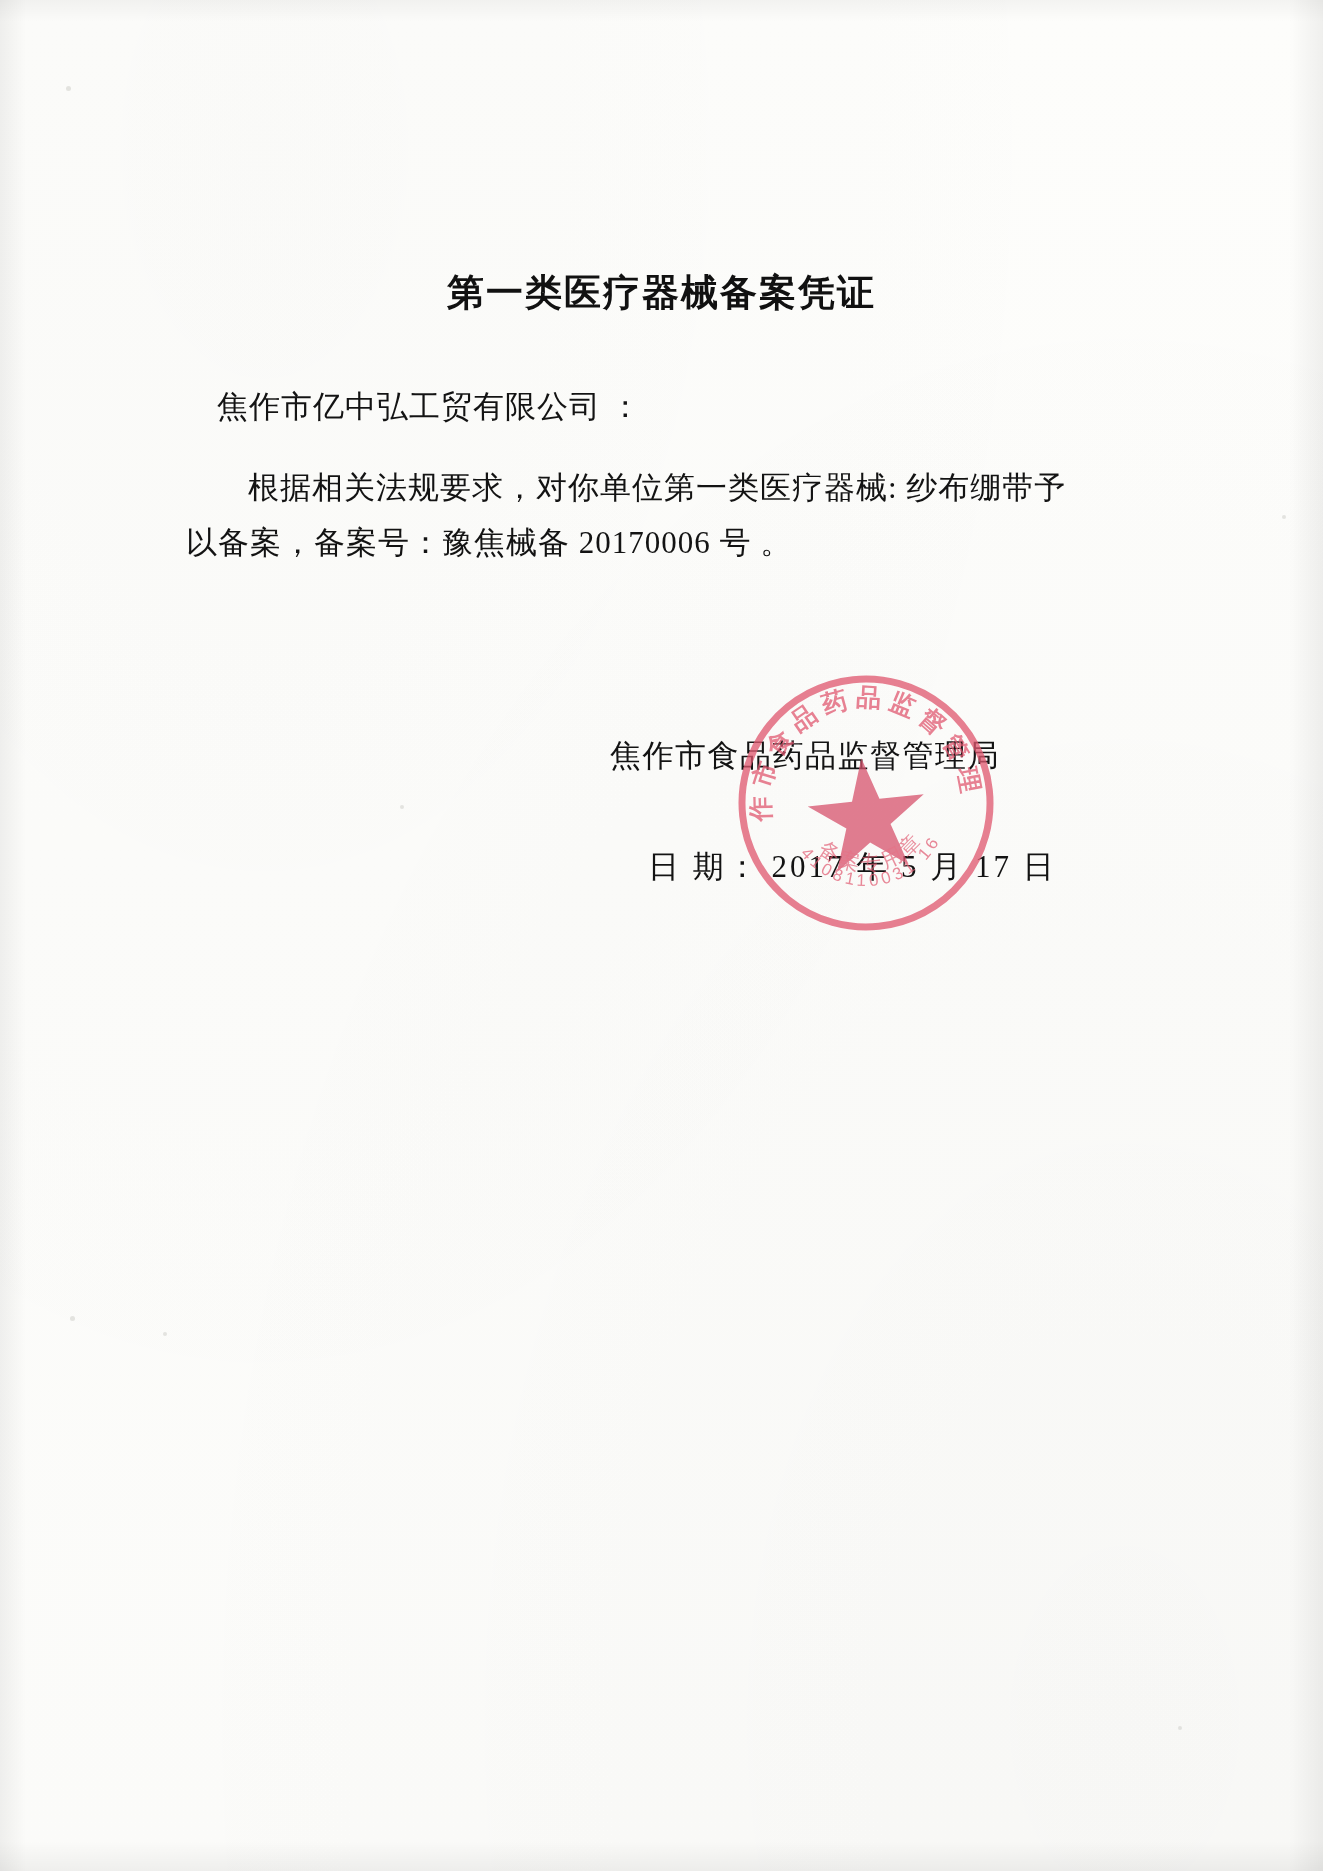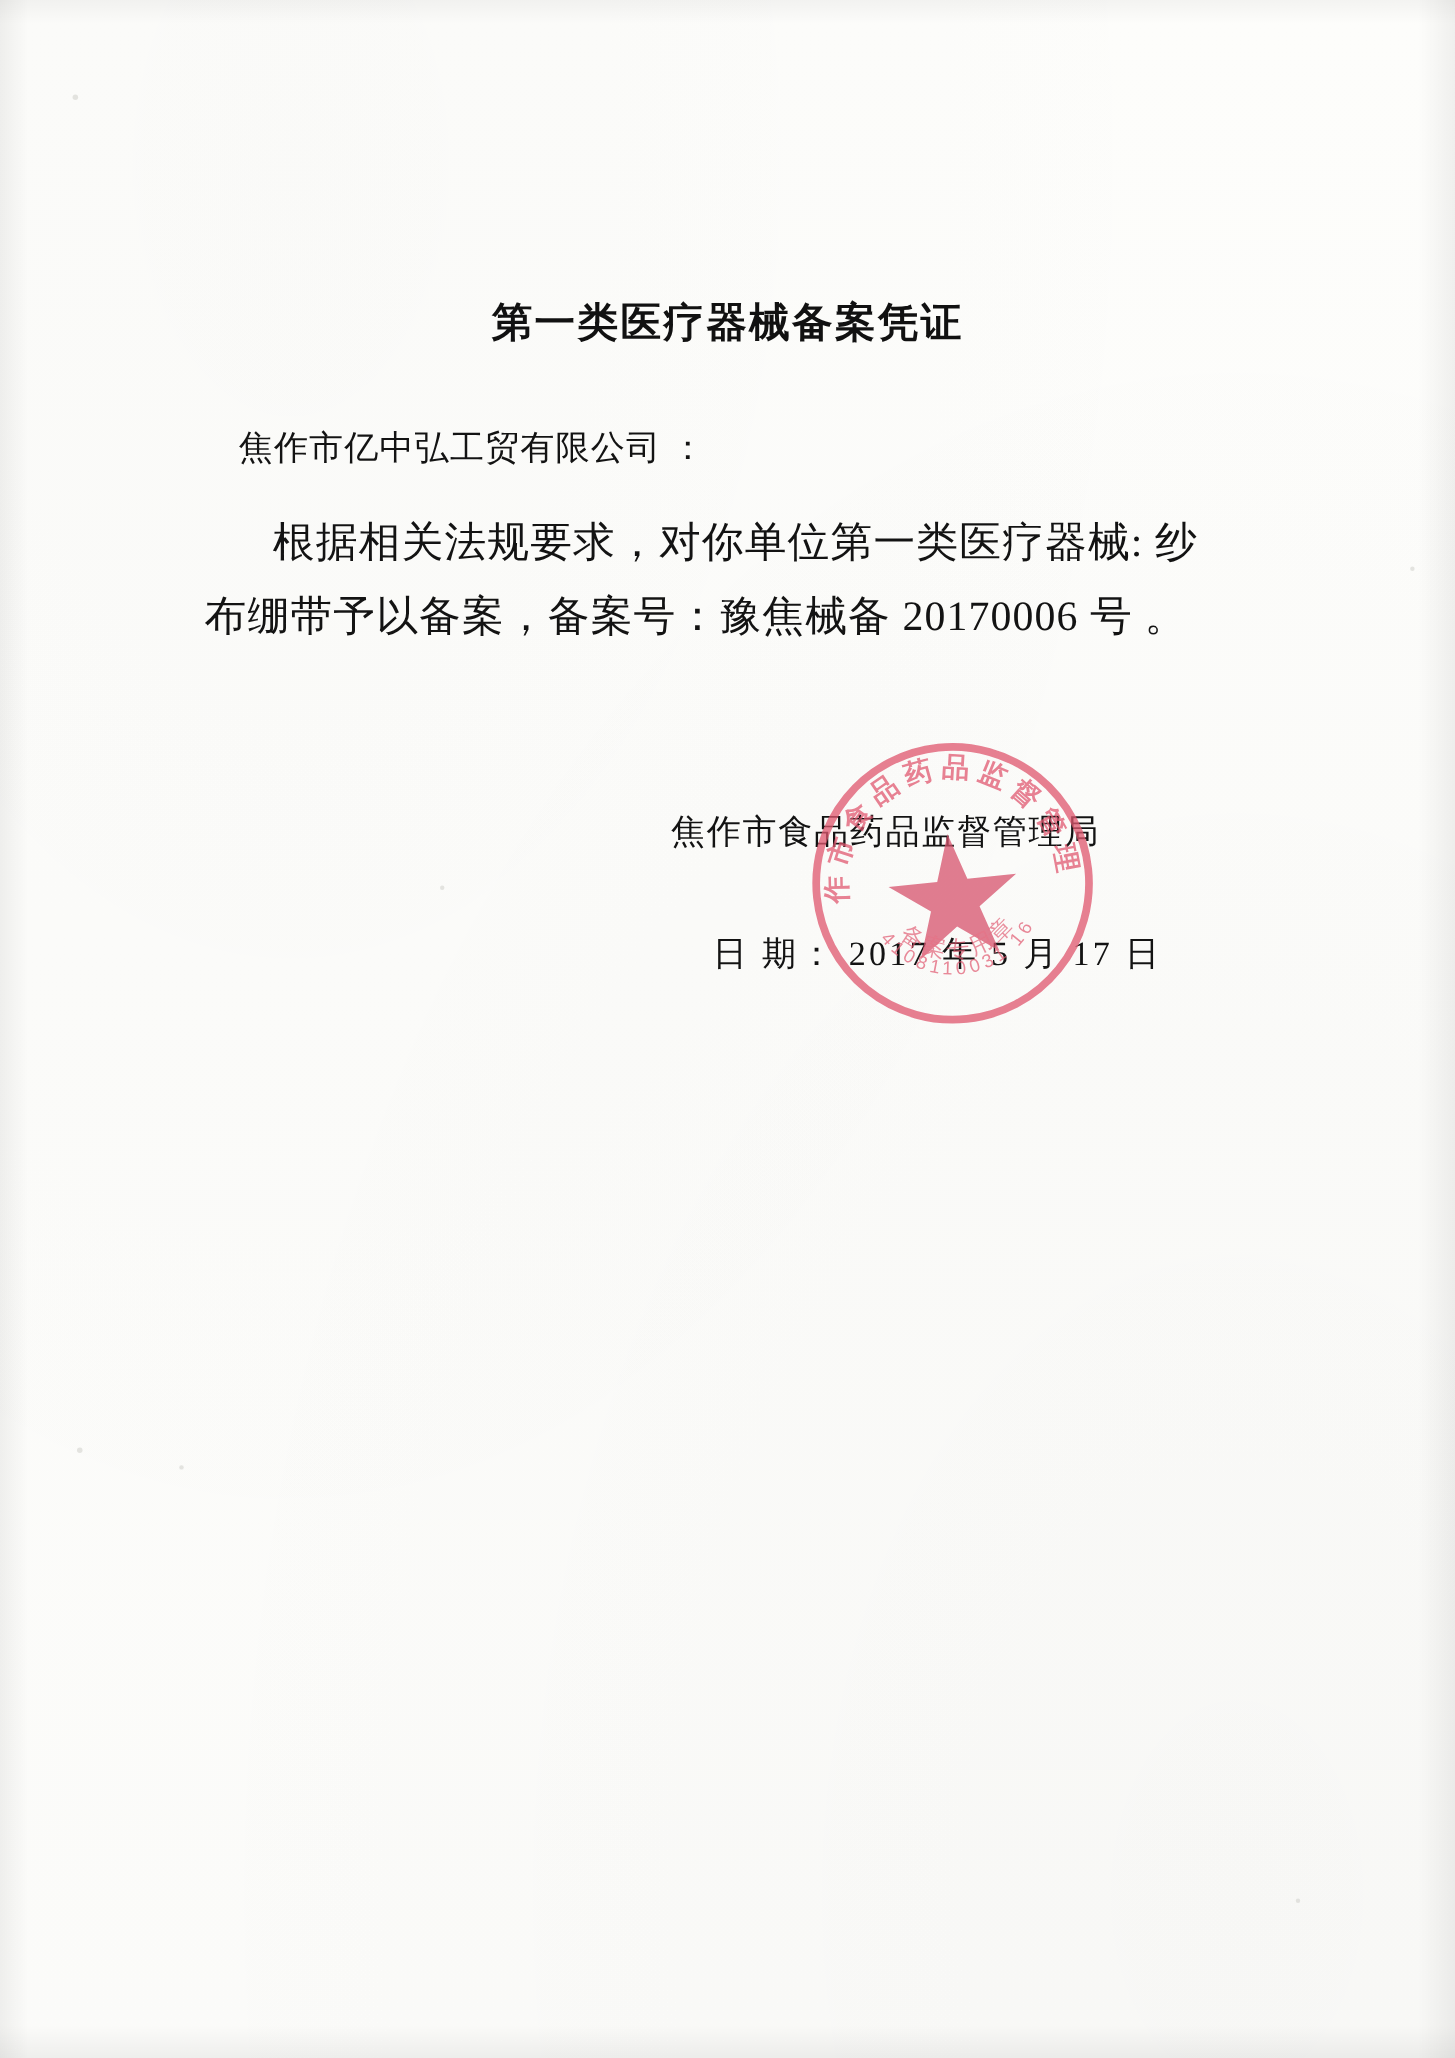--- a/index.html
+++ b/index.html
@@ -79,21 +79,21 @@
     letter-spacing: 1px;
     color: #131313;
     margin-left: 31px;
   }
 
   .body-para {
     position: absolute;
     top: 460px;
     left: 186px;
     width: 910px;
-    font-size: 38px;
+    font-size: 31px;
     line-height: 1.78;
     letter-spacing: 1px;
     color: #131313;
   }
   .body-para .indent { display: inline-block; width: 62px; }
 
   .signer {
     position: absolute;
     top: 735px;
     left: 610px;

